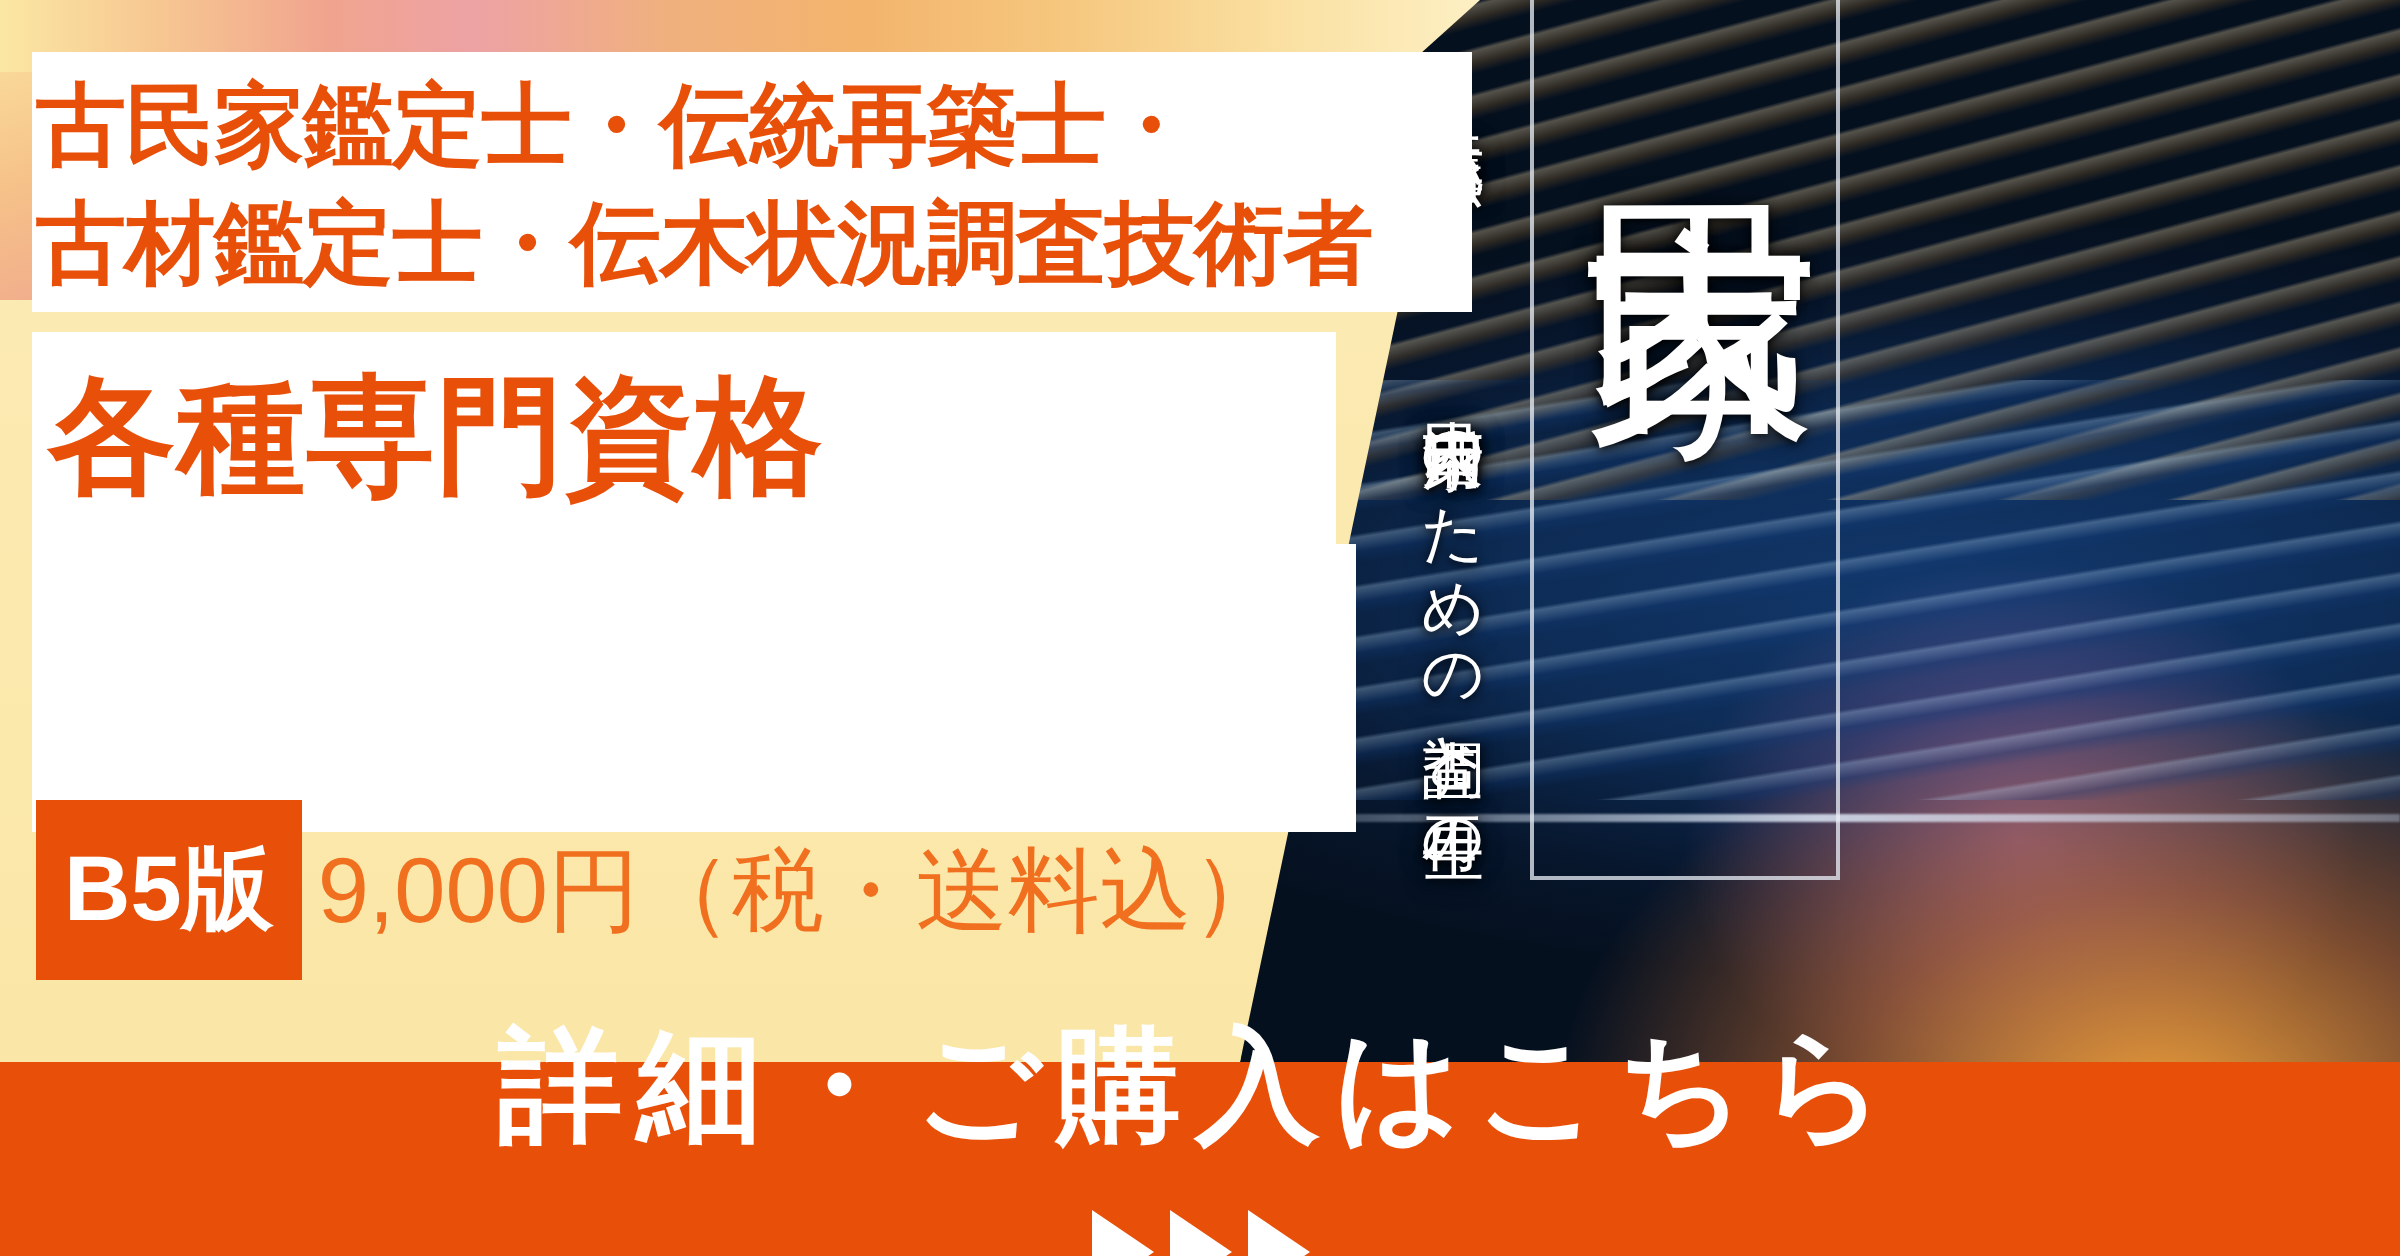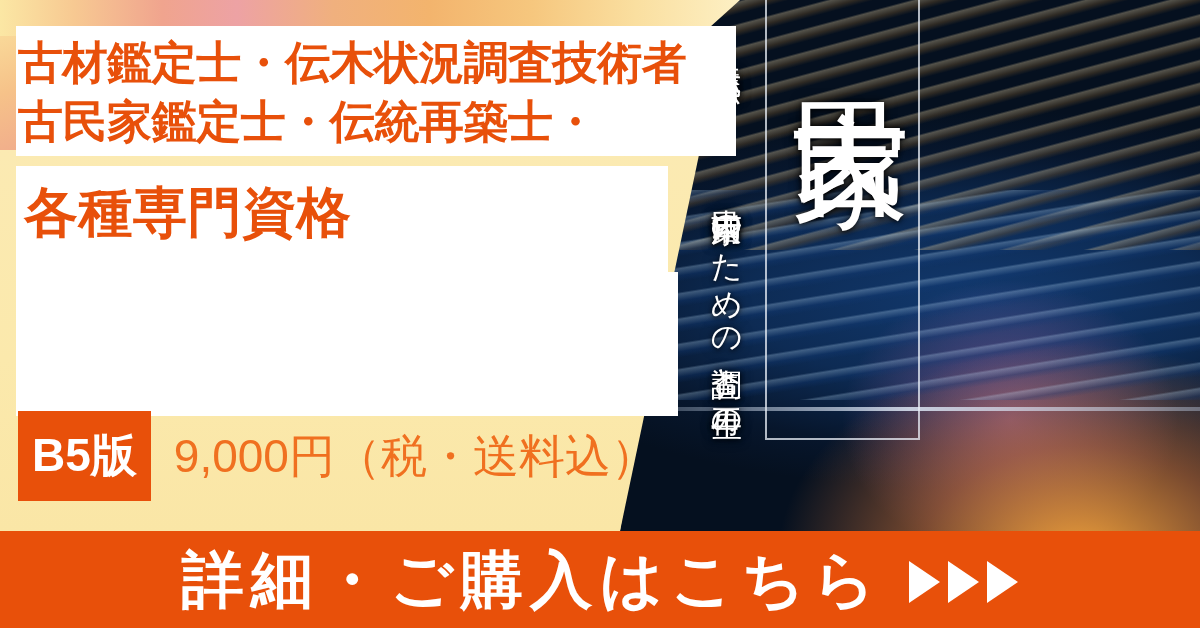--- a/index.html
+++ b/index.html
@@ -195,35 +195,35 @@
   }
   .heading .line { display:block; }
 
   
   .main-title {
     position:absolute;
     left:18px; top:178px;
     width:660px;
     color:#e8500a;
     font-weight:700;
-    font-size:54px;
+    font-size:64px;
     line-height:1.28;
     letter-spacing:0.01em;
     white-space:nowrap;
   }
   .main-title .t1 { display:block; padding-left:6px; }
   .main-title .t2 { display:block; padding-left:150px; }
 
   
   .price-row {
     position:absolute;
-    left:18px; top:411px;
+    left:18px; top:400px;
     display:flex;
     align-items:center;
-    gap:23px;
+    gap:8px;
   }
   .badge {
     background:#e8500a;
     color:#ffffff;
     font-size:46px;
     font-weight:700;
     line-height:1;
     padding:21px 14px 23px 14px;
     letter-spacing:0.00em;
     white-space:nowrap;
@@ -240,20 +240,21 @@
   
   .cta {
     position:absolute;
     left:0; top:531px;
     width:1200px; height:97px;
     background:#e8500a;
     display:flex;
     align-items:center;
     justify-content:center;
     gap:26px;
+    flex-direction:column;
   }
   .cta-text {
     color:#ffffff;
     font-size:62px;
     font-weight:700;
     letter-spacing:0.12em;
     white-space:nowrap;
     line-height:1;
   }
   .arrows {
@@ -283,22 +284,22 @@
   <div class="v-text cover-sub">古民家活用のための調査と再生の</div>
   <div class="v-text cover-title">古民家</div>
 
   <div class="warm-left"></div>
   <div class="warm-top"></div>
   <div class="cream-band"></div>
 
   <div class="white-panel panel-heading"></div>
 
   <div class="heading">
+    <span class="line">古民家鑑定士・伝統再築士・</span>
     <span class="line">古材鑑定士・伝木状況調査技術者</span>
-    <span class="line">古民家鑑定士・伝統再築士・</span>
   </div>
 
   <div class="white-panel panel-title"></div>
   <div class="white-panel panel-title-wing"></div>
 
   <div class="main-title">
     <span class="t1">各種専門資格</span>
   </div>
 
   <div class="price-row">

